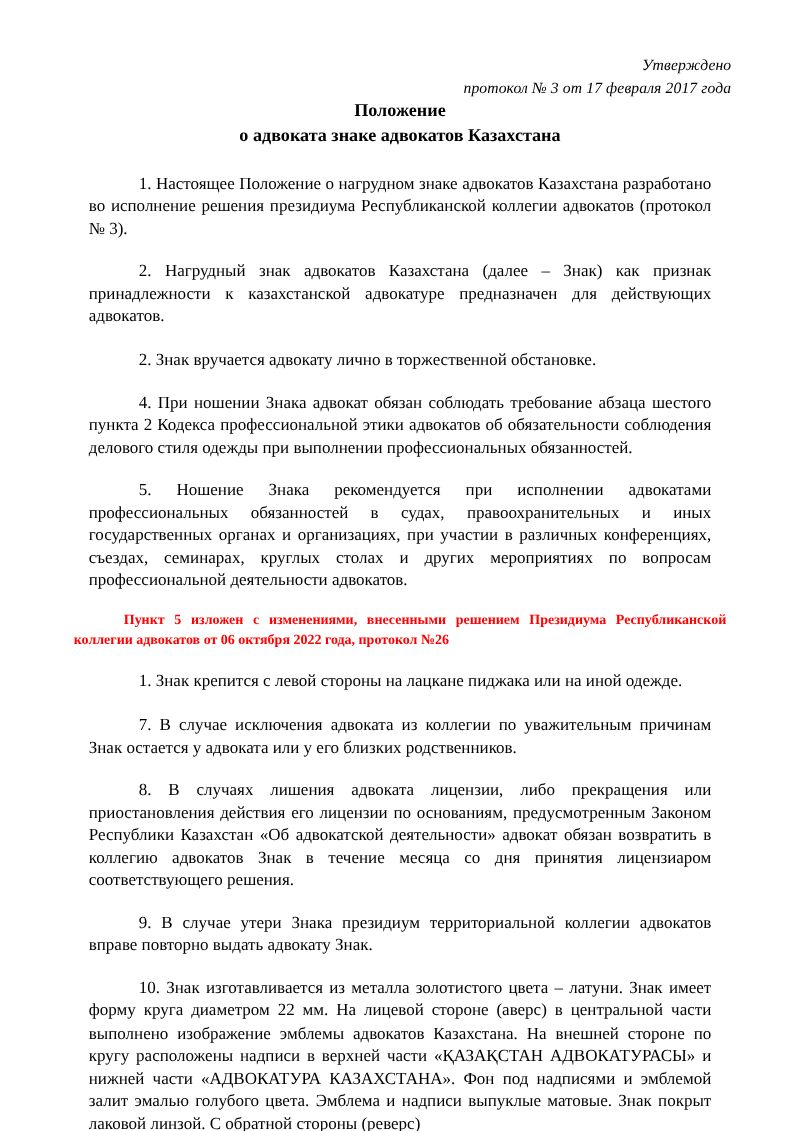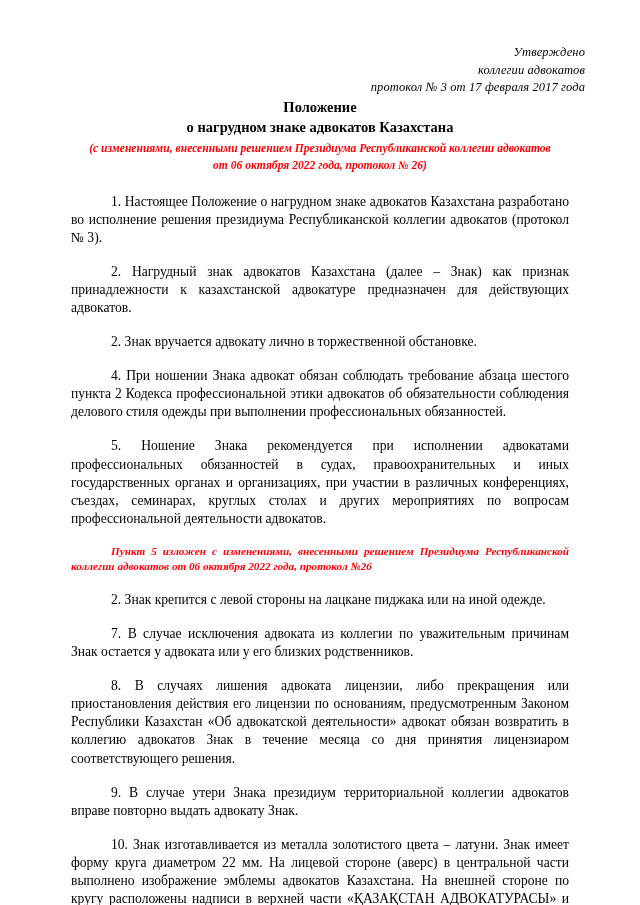--- a/index.html
+++ b/index.html
@@ -70,60 +70,54 @@
     text-indent: 40px;
     font-size: 13.6px;
     line-height: 18.1px;
     hyphens: none;
   }
   
   p.para:last-child { }
 
   
   p.note-red {
-    margin: 16px;
+    margin: 4px;
     color: #ff0000;
-    font-style: italic;
     font-weight: bold;
     font-size: 11.2px;
     line-height: 15.5px;
     text-align: justify;
     text-indent: 40px;
   }
 </style>
 </head>
 <body>
 
 <div class="page">
   <div class="content">
 
     <div class="approval">
       <span class="ln">Утверждено</span>
-      <span class="ln">коллегии адвокатов</span>
       <span class="ln">протокол № 3 от 17 февраля 2017 года</span>
     </div>
 
     <div class="title-block">
       <span class="title-line">Положение</span>
-      <span class="title-line">о нагрудном знаке адвокатов Казахстана</span>
+      <span class="title-line">о адвоката знаке адвокатов Казахстана</span>
     </div>
 
-    <div class="subtitle-red">
-      <span class="ln">(с изменениями, внесенными решением Президиума Республиканской коллегии адвокатов</span>
-      <span class="ln">от 06 октября 2022 года, протокол № 26)</span>
-    </div>
 
     <div class="body-block">
       <p class="para">1. Настоящее Положение о нагрудном знаке адвокатов Казахстана разработано во исполнение решения президиума Республиканской коллегии адвокатов (протокол № 3).</p>
       <p class="para">2. Нагрудный знак адвокатов Казахстана (далее – Знак) как признак принадлежности  к казахстанской адвокатуре предназначен для действующих адвокатов.</p>
       <p class="para">2. Знак вручается адвокату лично в торжественной обстановке.</p>
       <p class="para">4. При ношении Знака адвокат обязан соблюдать требование абзаца шестого пункта 2 Кодекса профессиональной этики адвокатов об обязательности соблюдения делового стиля одежды при выполнении профессиональных обязанностей.</p>
       <p class="para">5. Ношение Знака рекомендуется при исполнении адвокатами профессиональных обязанностей в судах, правоохранительных и иных государственных органах и организациях, при участии в различных конференциях, съездах, семинарах, круглых столах и других мероприятиях по вопросам профессиональной деятельности адвокатов.</p>
       <p class="note-red">Пункт 5 изложен с изменениями, внесенными решением Президиума Республиканской коллегии адвокатов от 06 октября 2022 года, протокол №26</p>
-      <p class="para">2. Знак крепится с левой стороны на лацкане пиджака или на иной одежде.</p>
+      <p class="para">1. Знак крепится с левой стороны на лацкане пиджака или на иной одежде.</p>
       <p class="para">7. В случае исключения адвоката из коллегии по уважительным причинам Знак остается у адвоката или у его близких родственников.</p>
       <p class="para">8. В случаях лишения адвоката лицензии, либо прекращения или приостановления действия его лицензии по основаниям, предусмотренным Законом Республики Казахстан «Об адвокатской деятельности» адвокат обязан возвратить в коллегию адвокатов Знак в течение месяца со дня принятия лицензиаром соответствующего решения.</p>
       <p class="para">9. В случае утери Знака президиум территориальной коллегии адвокатов вправе повторно выдать адвокату Знак.</p>
       <p class="para">10. Знак изготавливается из металла золотистого цвета – латуни. Знак имеет форму круга диаметром 22 мм. На лицевой стороне (аверс) в центральной части выполнено изображение эмблемы адвокатов Казахстана. На внешней стороне по кругу расположены надписи в верхней части «ҚАЗАҚСТАН АДВОКАТУРАСЫ» и нижней части «АДВОКАТУРА КАЗАХСТАНА». Фон под надписями и эмблемой залит эмалью голубого цвета. Эмблема и надписи выпуклые матовые. Знак покрыт лаковой линзой. С обратной стороны (реверс)</p>
     </div>
 
   </div>
 </div>
 
 </body></html>

